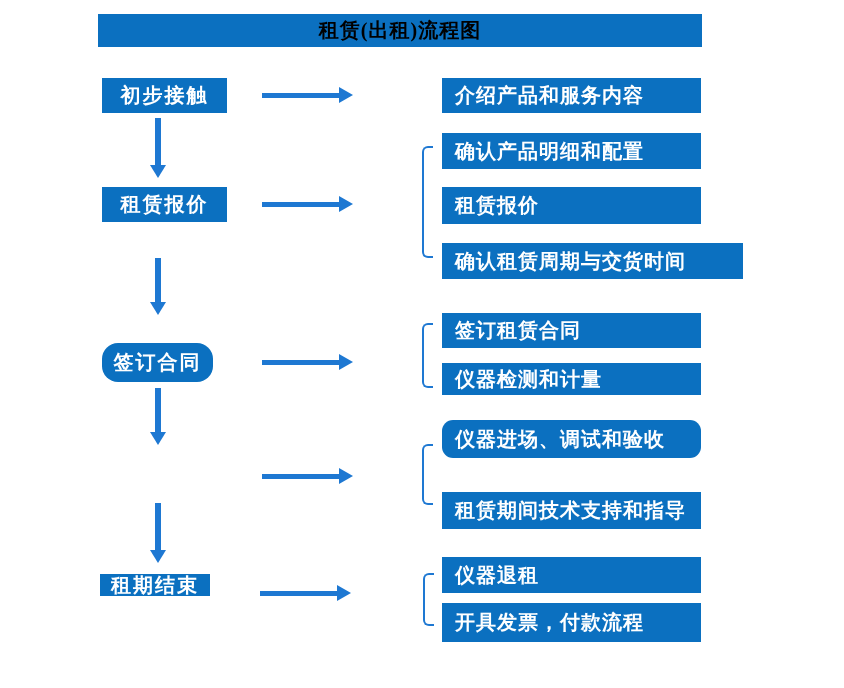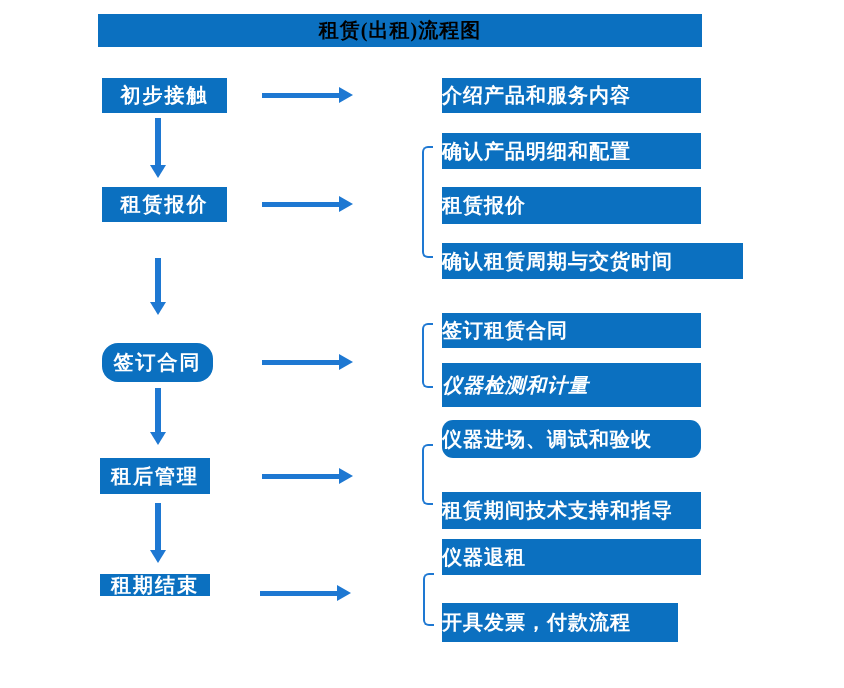--- a/index.html
+++ b/index.html
@@ -33,20 +33,21 @@
     white-space: nowrap;
   }
 
   .detail-box {
     position: absolute;
     background: var(--box-blue);
     color: #ffffff;
     font-weight: bold;
     font-size: 20px;
     display: flex; align-items: center;
+    padding-left: 13px;
     box-sizing: border-box;
     letter-spacing: 1px;
     white-space: nowrap;
   }
 
   
   .harrow {
     position: absolute;
     height: 5px;
     background: var(--arrow-blue);
@@ -91,21 +92,20 @@
 </head>
 <body style="--box-blue: #0B70C0; --arrow-blue: #1E78D2;">
 
 <div class="canvas">
 
   <div class="title-bar" style="left:98px; top:14px; width:604px; height:33px;">租赁(出租)流程图</div>
 
   <div class="step-box" style="left:102px; top:78px;  width:125px; height:35px;">初步接触</div>
   <div class="step-box" style="left:102px; top:187px; width:125px; height:35px;">租赁报价</div>
   <div class="step-box" style="left:102px; top:343px; width:111px; height:39px;border-radius:16px;">签订合同</div>
-  <div class="step-box" style="left:100px; top:458px; width:110px; height:36px;">租后管理</div>
   <div class="step-box" style="left:100px; top:574px; width:110px; height:22px;">租期结束</div>
 
   <div class="varrow" style="left:155px; top:118px; height:47px;"></div>
   <div class="varrow" style="left:155px; top:258px; height:44px;"></div>
   <div class="varrow" style="left:155px; top:388px; height:44px;"></div>
   <div class="varrow" style="left:155px; top:503px; height:47px;"></div>
 
   <div class="harrow" style="left:262px; top:93px;  width:77px;"></div>
   <div class="harrow" style="left:262px; top:202px; width:77px;"></div>
   <div class="harrow" style="left:262px; top:360px; width:77px;"></div>
@@ -117,21 +117,21 @@
   <div class="bracket" style="left:422px; top:444px; height:61px;"></div>
   <div class="bracket" style="left:423px; top:573px; height:53px;"></div>
 
   <div class="detail-box" style="left:442px; top:78px;  width:259px; height:35px;">介绍产品和服务内容</div>
 
   <div class="detail-box" style="left:442px; top:133px; width:259px; height:36px;">确认产品明细和配置</div>
   <div class="detail-box" style="left:442px; top:187px; width:259px; height:37px;">租赁报价</div>
   <div class="detail-box" style="left:442px; top:243px; width:301px; height:36px;">确认租赁周期与交货时间</div>
 
   <div class="detail-box" style="left:442px; top:313px; width:259px; height:35px;">签订租赁合同</div>
-  <div class="detail-box" style="left:442px; top:363px; width:259px; height:44px;font-style:italic;">仪器检测和计量</div>
+  <div class="detail-box" style="left:442px; top:363px; width:259px; height:32px;">仪器检测和计量</div>
 
   <div class="detail-box" style="left:442px; top:420px; width:259px; height:38px;border-radius:11px;">仪器进场、调试和验收</div>
   <div class="detail-box" style="left:442px; top:492px; width:259px; height:37px;">租赁期间技术支持和指导</div>
 
-  <div class="detail-box" style="left:442px; top:539px; width:259px; height:36px;">仪器退租</div>
-  <div class="detail-box" style="left:442px; top:603px; width:236px; height:39px;">开具发票，付款流程</div>
+  <div class="detail-box" style="left:442px; top:557px; width:259px; height:36px;">仪器退租</div>
+  <div class="detail-box" style="left:442px; top:603px; width:259px; height:39px;">开具发票，付款流程</div>
 
 </div>
 
 </body></html>

